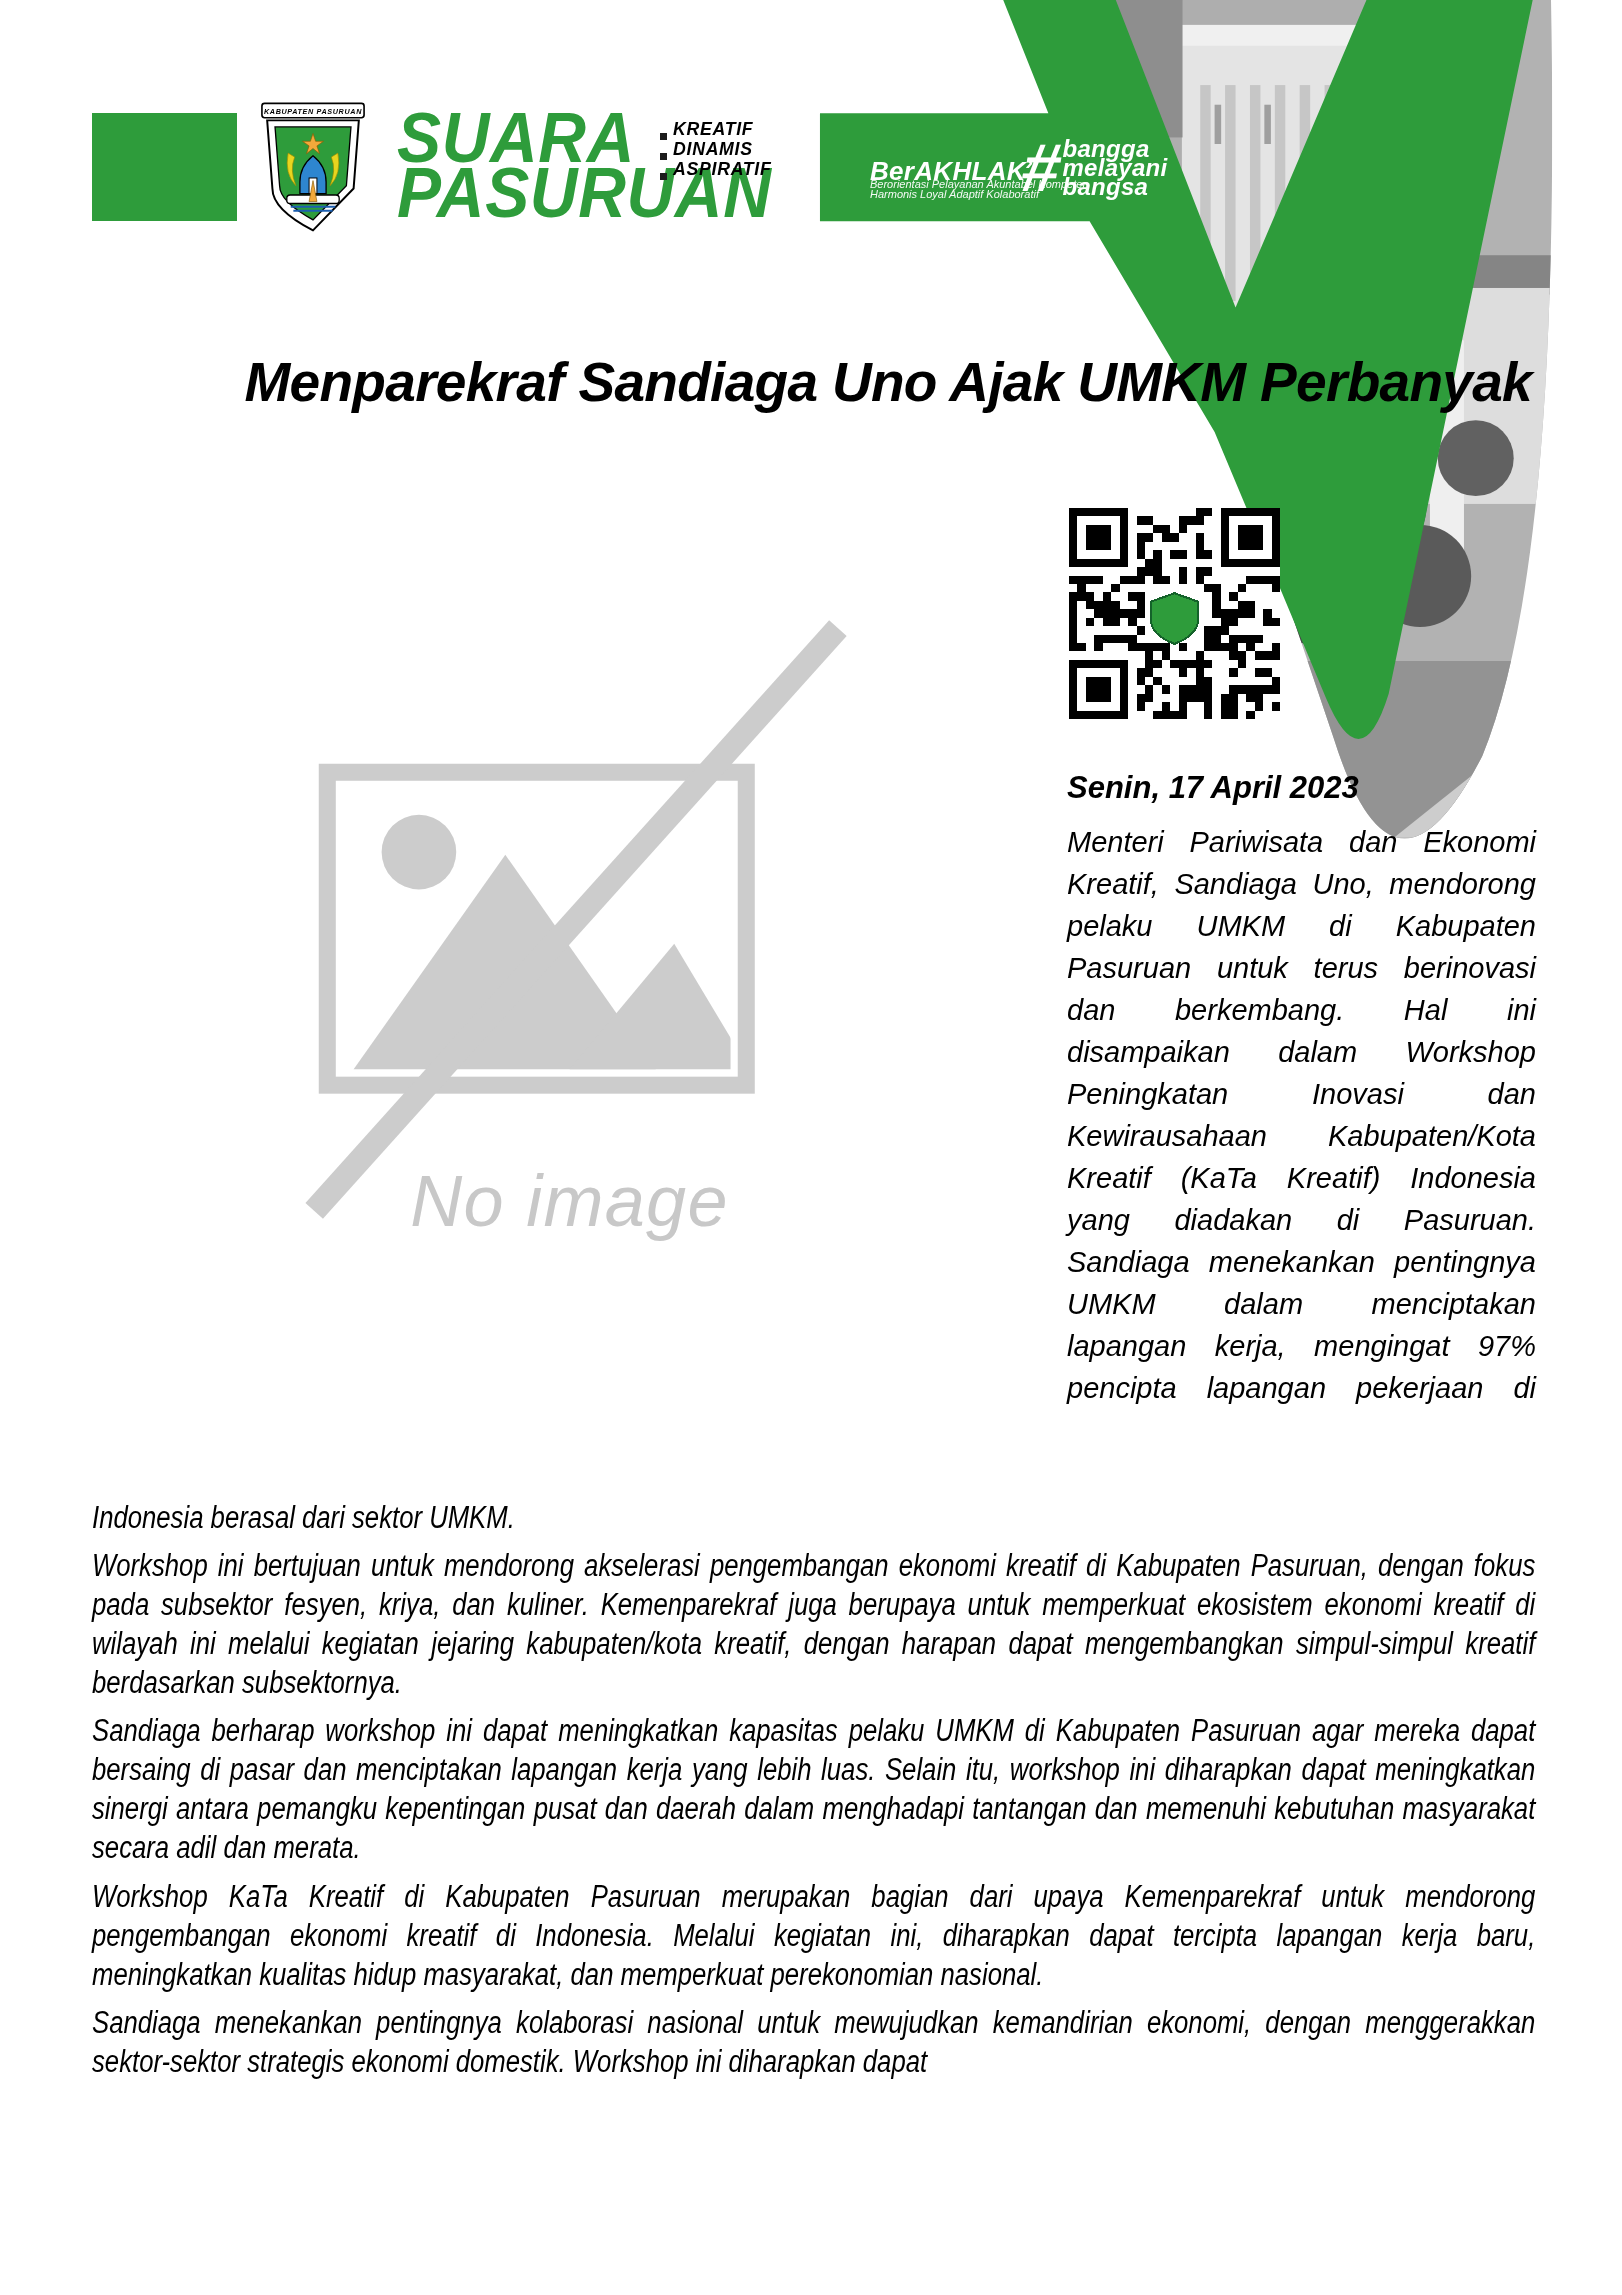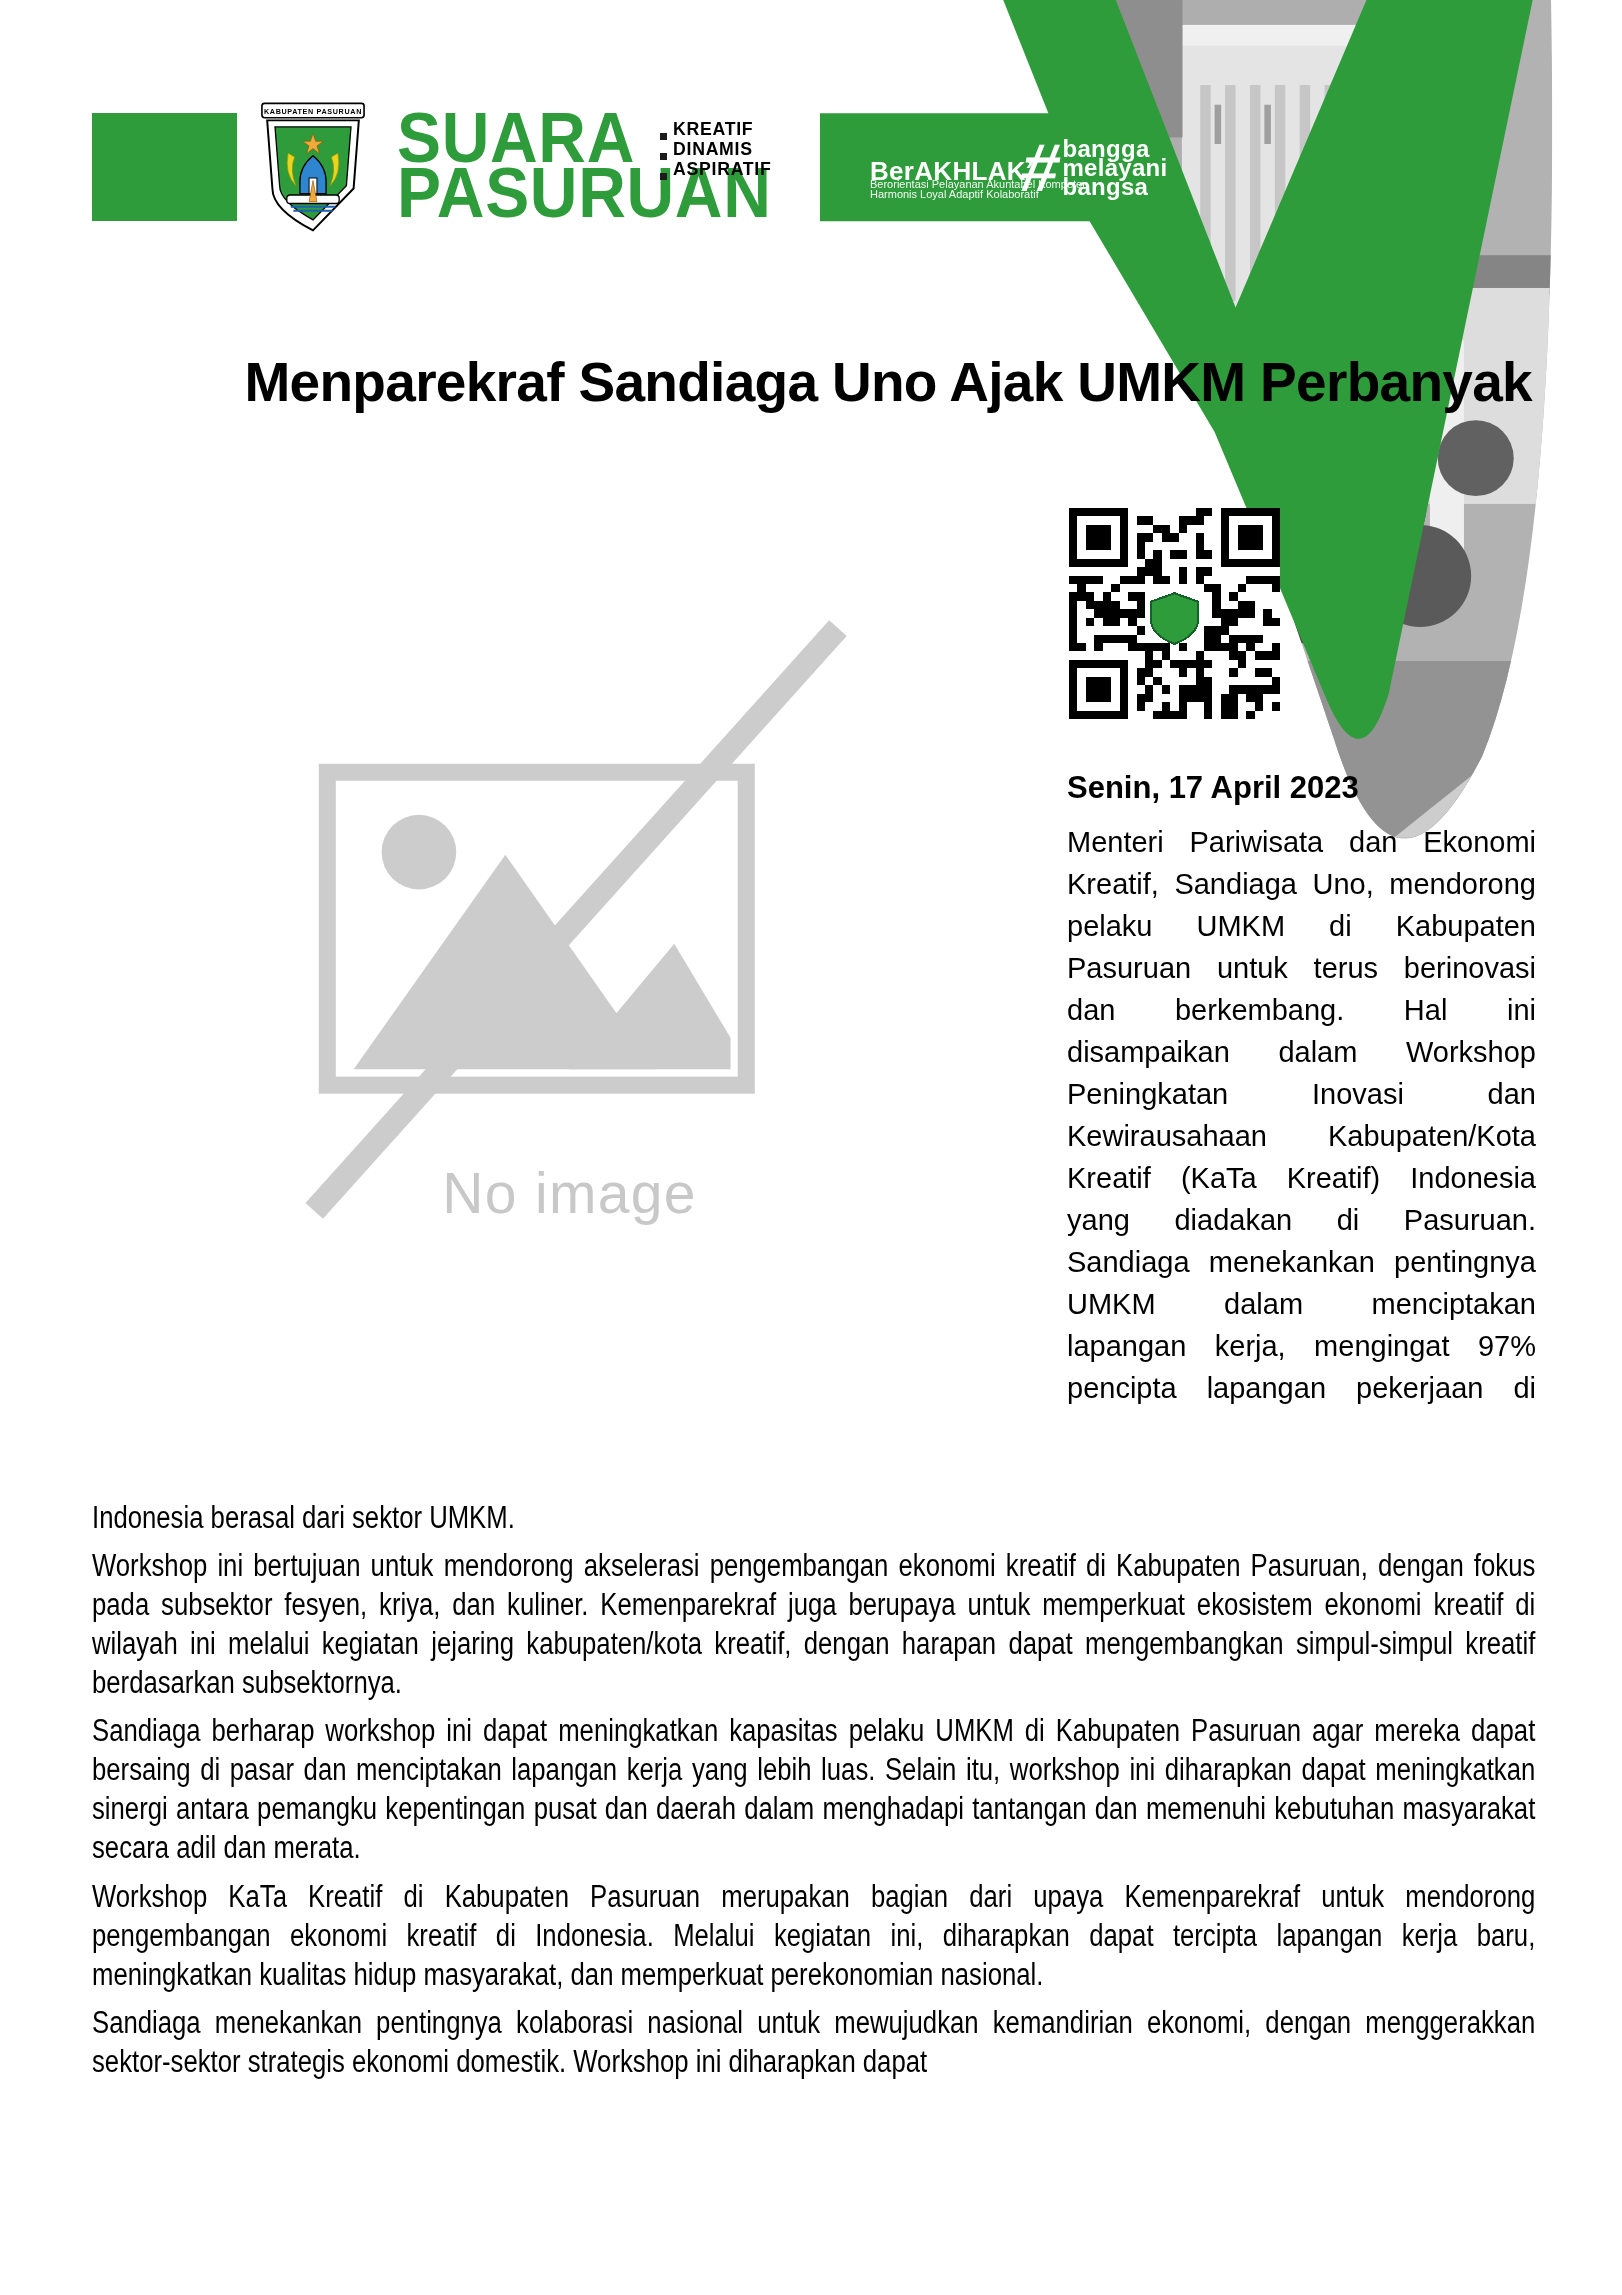--- a/index.html
+++ b/index.html
@@ -1,17 +1,17 @@
 <!DOCTYPE html>
 <html style="--green: #2E9C3B;font-size:10.5px"><head>
 <meta charset="utf-8">
 <style>
   html,body{margin:0;padding:0;background:#e8e8e8;}
   .page{position:relative;width:1623px;height:2295px;background:#ffffff;overflow:hidden;
-        font-family:"Liberation Sans", sans-serif;color:#000;}
+        font-family:"Liberation Sans", sans-serif;color:#000;font-style:italic;}
   .abs{position:absolute;}
 
   
   .green-rect{left:92px;top:113px;width:145px;height:108px;background:var(--green);}
   .logo{left:258px;top:102px;width:110px;height:131px;}
   .brand{left:397px;color:var(--green);font-weight:bold;font-size:71px;line-height:1;
          transform:scaleX(.93);transform-origin:0 0;letter-spacing:0.7px;white-space:nowrap;}
   .brand1{top:102px;} .brand2{top:157px;}
   .tagline{left:660px;top:120px;}
   .tagline .row{display:flex;align-items:flex-end;height:20px;}
@@ -36,21 +36,21 @@
   .date{left:1067px;top:770px;font-size:31px;font-weight:bold;white-space:nowrap;}
   .leadcol{left:1067px;top:821px;width:469px;font-size:29px;line-height:42px;
            text-align:justify;text-align-last:justify;}
   .bodytext{left:92px;top:1498px;width:1741px;transform:scaleX(.829);transform-origin:0 0;
             font-size:31px;line-height:39px;text-align:justify;}
   .bodytext p{margin:0 0 9.2px 0;}
 
   
   .noimg-svg{left:288px;top:602px;width:563px;height:622px;}
   .noimg-label{left:288px;top:1160px;width:563px;text-align:center;
-               font-size:57px;color:#c8c8c8;letter-spacing:1.3px;white-space:nowrap;}
+               font-size:72px;color:#c8c8c8;letter-spacing:1.3px;white-space:nowrap;}
 </style>
 </head>
 <body>
 
 <div class="page">
 
   <div class="abs green-rect"></div>
 
   <svg class="abs logo" viewBox="0 0 168 200">
     <rect x="6" y="2" width="156" height="22" rx="4" fill="#fff" stroke="#000" stroke-width="2.5"></rect>

